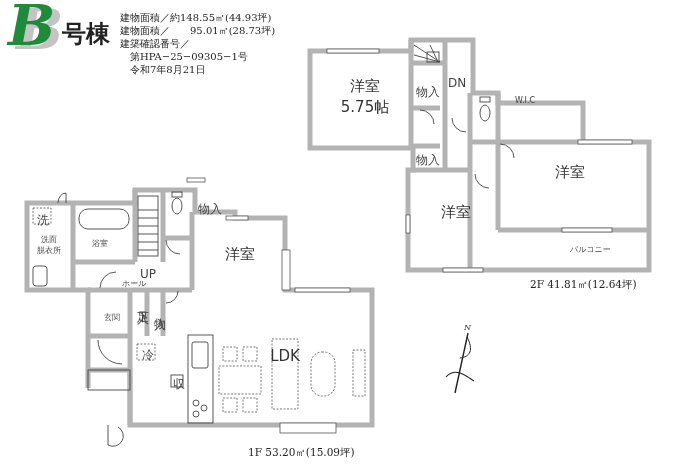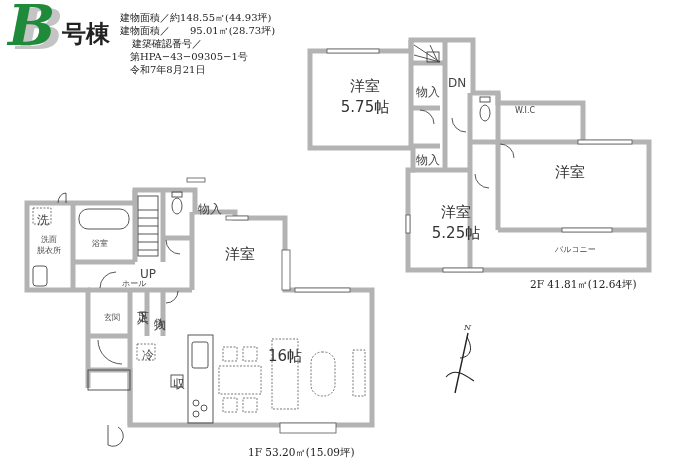--- a/index.html
+++ b/index.html
@@ -16,22 +16,22 @@
 </head>
 <body>
 
 <div class="abs" style="left:4px;top:2px;width:70px;height:60px;">
   <span class="abs" style="left:12px;top:-6px;font-family:'DejaVu Serif',serif;font-style:italic;font-weight:bold;font-size:56px;color:#c4c4c4;">B</span>
   <span class="abs" style="left:4px;top:-10px;font-family:'DejaVu Serif',serif;font-style:italic;font-weight:bold;font-size:56px;color:#1f8a3a;">B</span>
 </div>
 <div class="abs title-big" style="left:62px;top:18px;">号棟</div>
 <div class="abs hdr-text" style="left:120px;top:12px;">建物面積／約148.55㎡(44.93坪)</div>
 <div class="abs hdr-text" style="left:120px;top:25px;text-align:right;">建物面積／　　95.01㎡(28.73坪)</div>
-<div class="abs hdr-text" style="left:120px;top:38px;margin-left:12px;">建築確認番号／</div>
-<div class="abs hdr-text" style="left:120px;top:51px;">　第HPA−43−09305−1号</div>
+<div class="abs hdr-text" style="left:120px;top:38px;">建築確認番号／</div>
+<div class="abs hdr-text" style="left:120px;top:51px;">　第HPA−25−09305−1号</div>
 <div class="abs hdr-text" style="left:120px;top:64px;">　令和7年8月21日</div>
 
 <svg width="677" height="469" viewBox="0 0 677 469">
   <defs>
     <style>
       .w{fill:none;stroke:#b3b3b3;stroke-width:5;}
       .we{fill:none;stroke:#666;stroke-width:0.8;}
       .l{fill:none;stroke:#444;stroke-width:0.9;}
       .d{fill:none;stroke:#555;stroke-width:0.8;stroke-dasharray:2 1.5;}
       .win{fill:#fff;stroke:#555;stroke-width:0.8;}
@@ -152,34 +152,33 @@
 
 <div class="abs room" style="left:325px;top:76px;width:80px;">
   <div>洋室</div>
   <div>5.75帖</div>
 </div>
 <div class="abs room" style="left:530px;top:162px;width:80px;">
   <div>洋室</div>
 </div>
 <div class="abs room" style="left:416px;top:202px;width:80px;">
   <div>洋室</div>
-  <div>5.25帖</div>
 </div>
-<div class="abs small" style="left:515px;top:106px;">W.I.C</div>
-<div class="abs small" style="left:555px;top:244px;">バルコニー</div>
+<div class="abs small" style="left:515px;top:96px;">W.I.C</div>
+<div class="abs small" style="left:570px;top:244px;">バルコニー</div>
 <div class="abs tiny" style="left:416px;top:84px;">物入</div>
 <div class="abs tiny" style="left:416px;top:152px;">物入</div>
 <div class="abs tiny" style="left:448px;top:76px;">DN</div>
 <div class="abs area" style="left:530px;top:278px;">2F 41.81㎡(12.64坪)</div>
 
 <div class="abs room" style="left:200px;top:244px;width:80px;">
   <div>洋室</div>
 </div>
 <div class="abs room" style="left:245px;top:346px;width:80px;">
-  <div>16帖</div>
+  <div>LDK</div>
 </div>
 <div class="abs small" style="left:37px;top:234px;white-space:pre;line-height:11px;text-align:center;">洗面
 脱衣所</div>
 <div class="abs tiny" style="left:37px;top:212px;">洗</div>
 <div class="abs small" style="left:92px;top:238px;">浴室</div>
 <div class="abs tiny" style="left:140px;top:267px;">UP</div>
 <div class="abs small" style="left:122px;top:278px;">ホール</div>
 <div class="abs small" style="left:104px;top:312px;">玄関</div>
 <div class="abs tiny" style="left:134px;top:302px;writing-mode:vertical-rl;">下足入</div>
 <div class="abs tiny" style="left:151px;top:308px;writing-mode:vertical-rl;">物入</div>

